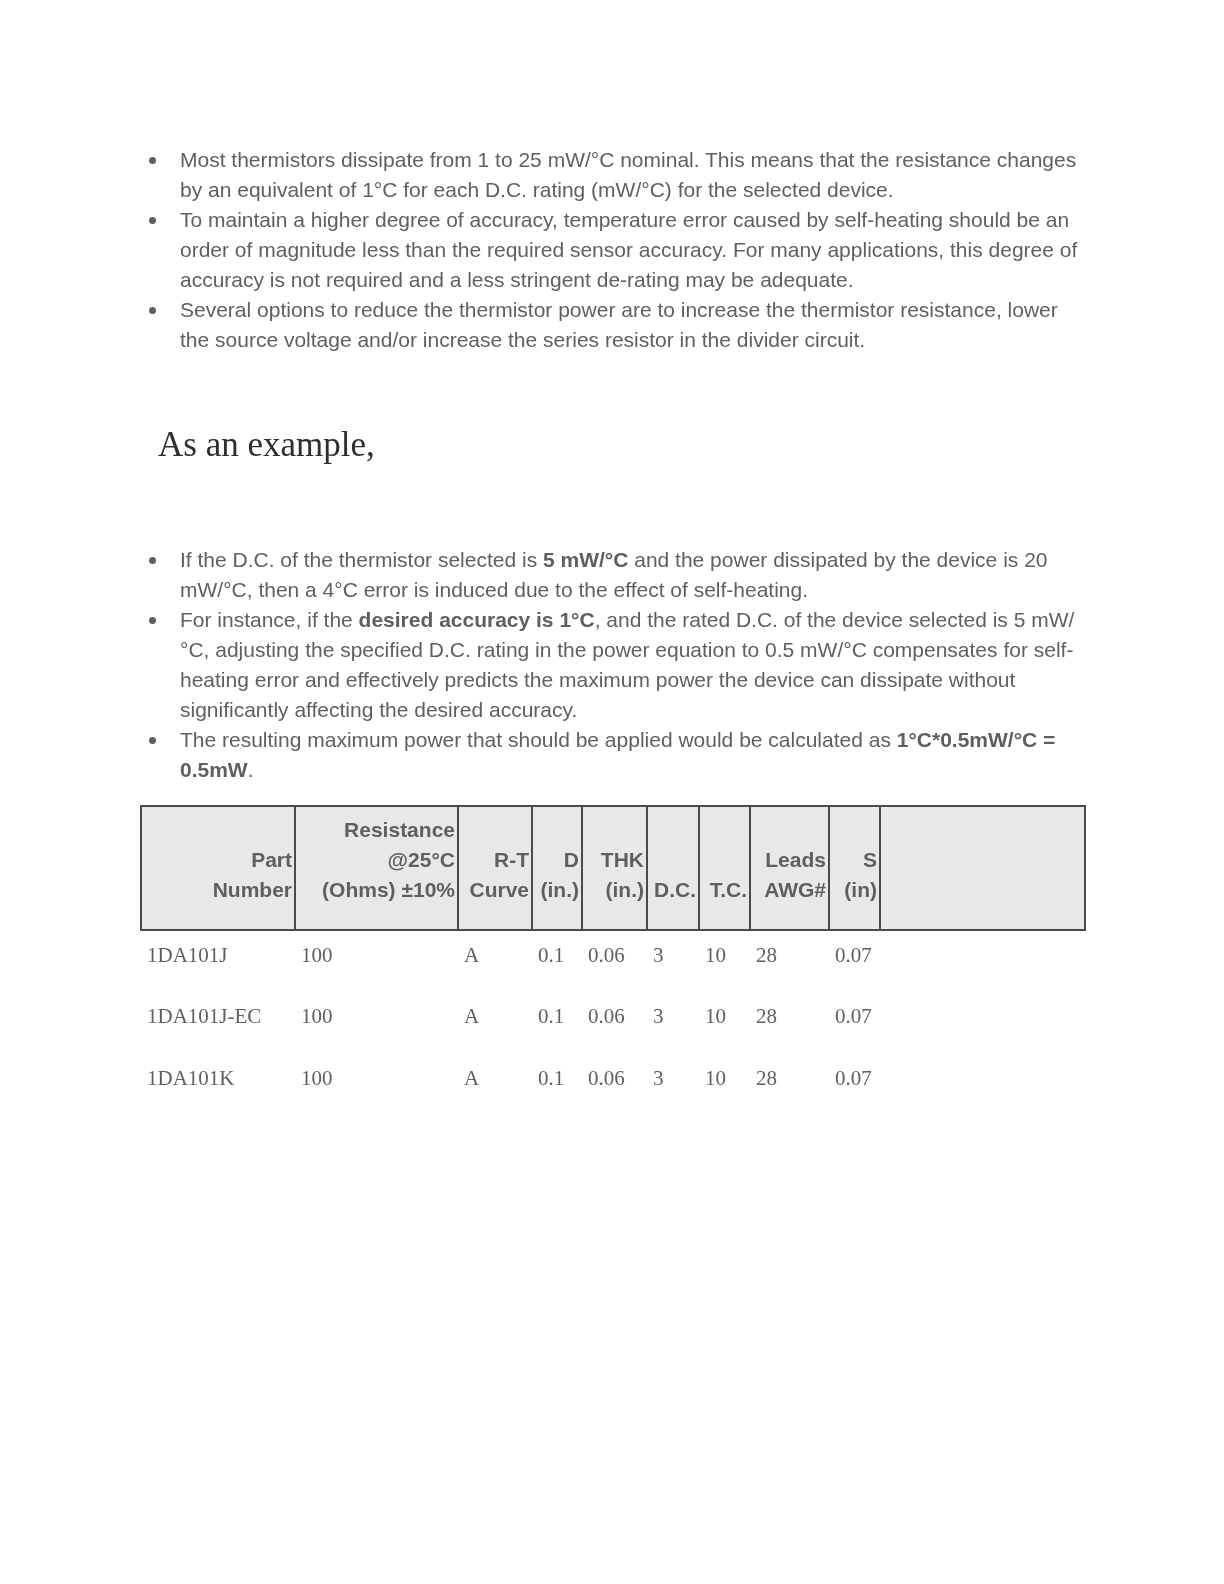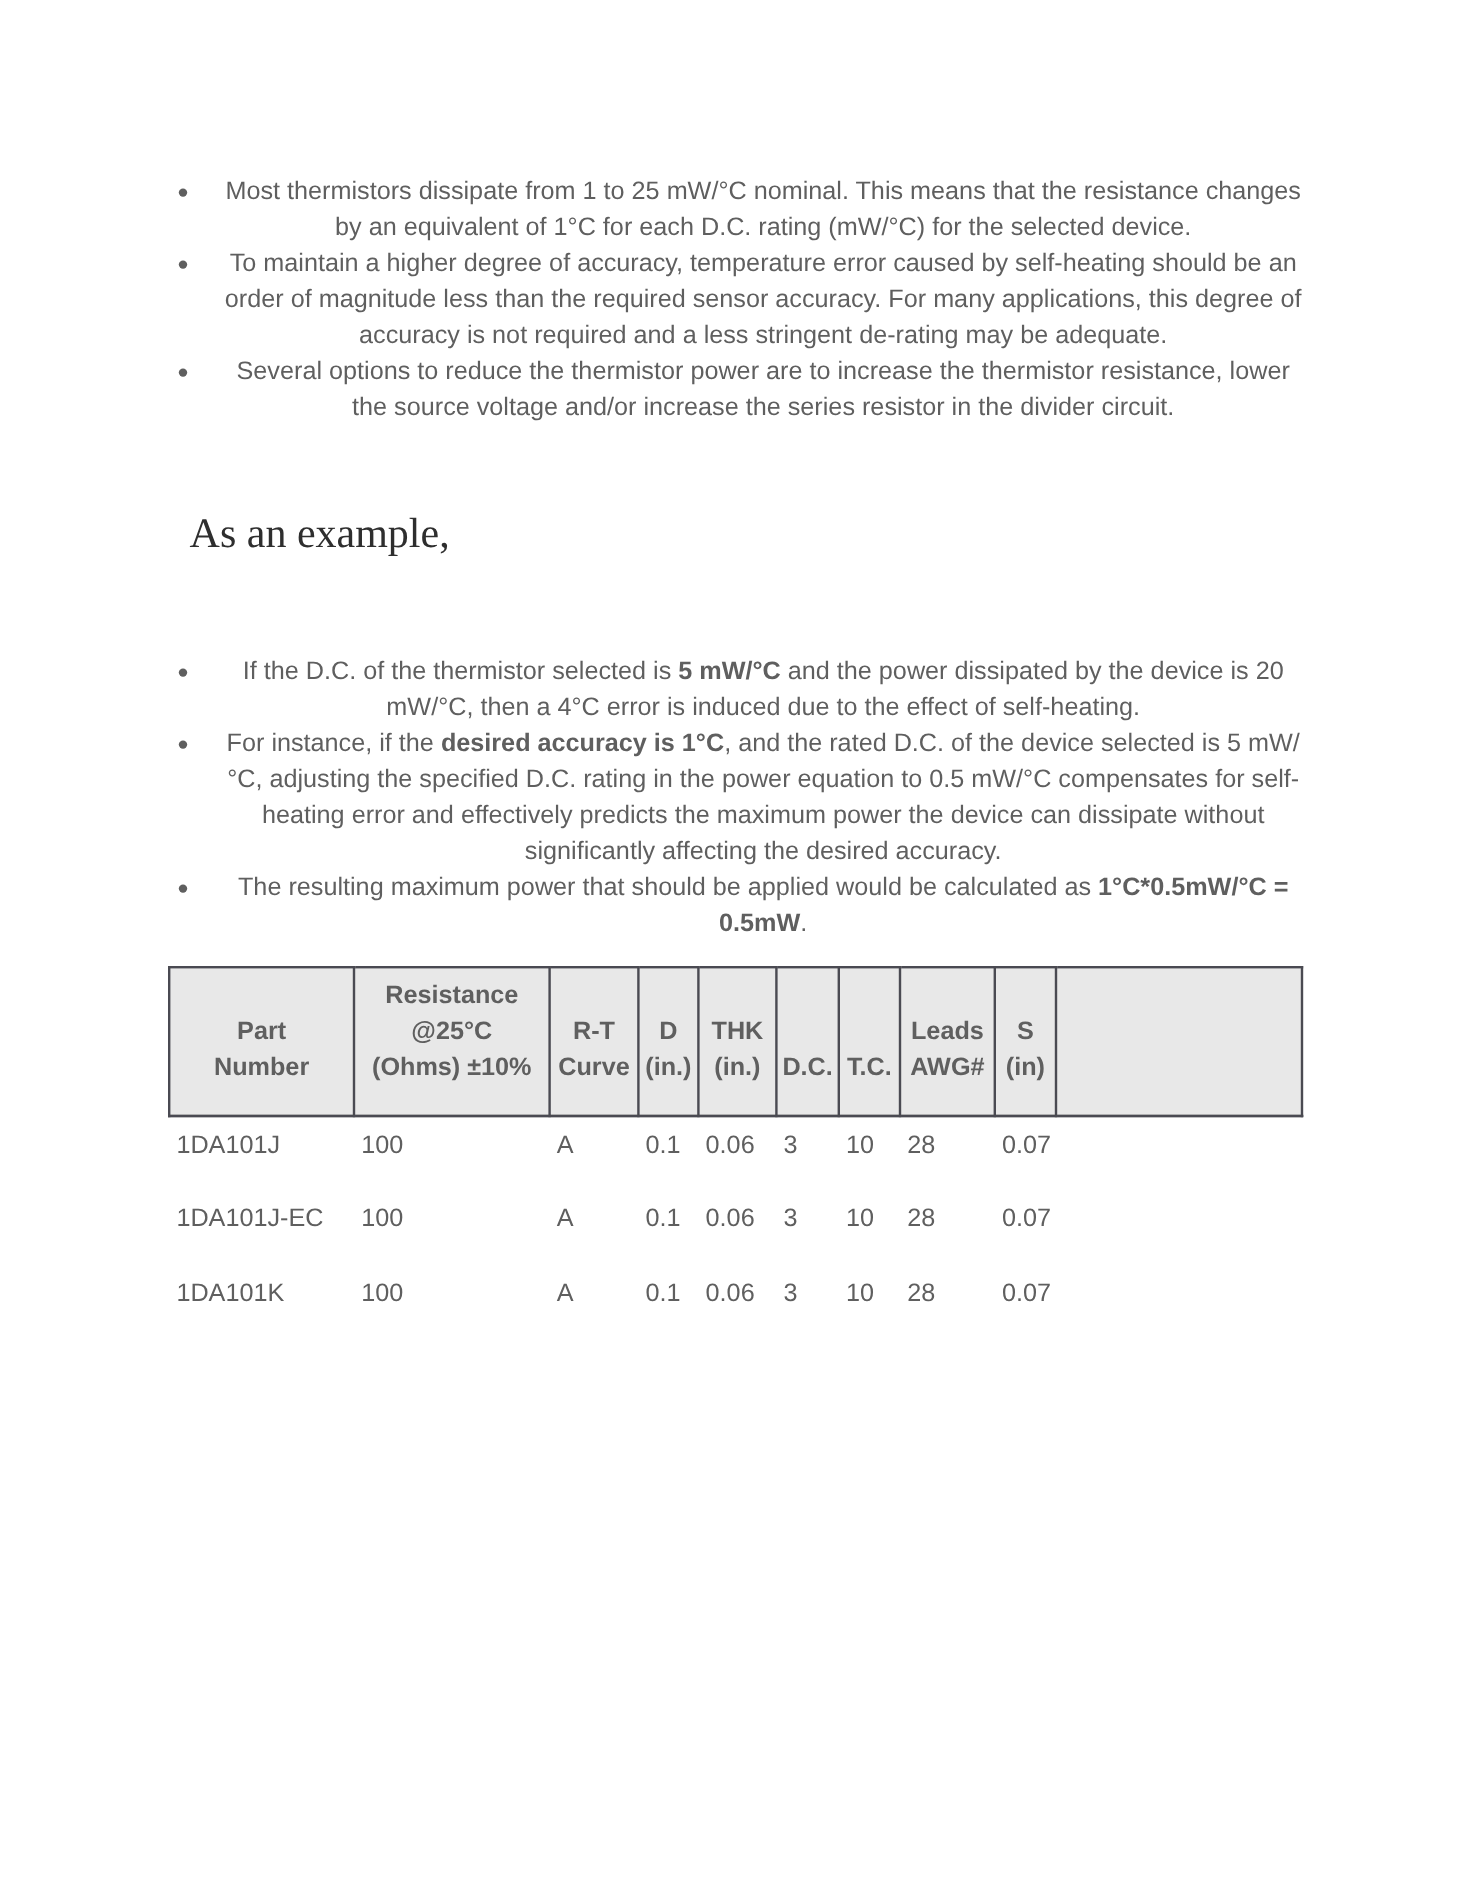--- a/index.html
+++ b/index.html
@@ -26,21 +26,20 @@
     list-style:none;
     margin:0;padding:0;
     width:952px;
   }
   ul.bullets li{
     position:relative;
     padding-left:40px;
     font-size:21px;
     line-height:30px;
     color:var(--body-text);
-    text-align:center;
   }
   .bullet-dot{
     position:absolute;
     left:9px;top:12px;
     width:7px;height:7px;
     border-radius:50%;
     background:var(--body-text);
   }
   .seg-b{font-weight:bold;}
   h2.serif-heading{
@@ -60,36 +59,37 @@
     table-layout:fixed;
     width:944px;
   }
   table.spec-table thead th{
     border:2px solid var(--table-border);
     background:var(--table-header-bg);
     font-size:21px;
     line-height:30px;
     font-weight:bold;
     color:var(--body-text);
-    text-align:center;
+    text-align:right;
     vertical-align:bottom;
     padding:8px 2px 24px 2px;
     white-space:pre-line;
   }
   table.spec-table tbody td{
     border:none;
     height:62px;
     vertical-align:top;
     padding:9px 2px 0 6px;
     font-size:21px;
     line-height:30px;
     color:var(--body-text);
     text-align:left;
     white-space:nowrap;
     overflow:hidden;
+    font-family:Liberation Serif, serif;
   }
 </style>
 </head>
 <body>
 
 <div class="content">
 
   <ul class="bullets" id="intro-list">
       <li><span class="bullet-dot"></span><span>Most thermistors dissipate from 1 to 25 mW/°C nominal. This means that the resistance changes by an equivalent of 1°C for each D.C. rating (mW/°C) for the selected device.</span></li>
       <li><span class="bullet-dot"></span><span>To maintain a higher degree of accuracy, temperature error caused by self-heating should be an order of magnitude less than the required sensor accuracy. For many applications, this degree of accuracy is not required and a less stringent de-rating may be adequate.</span></li>

